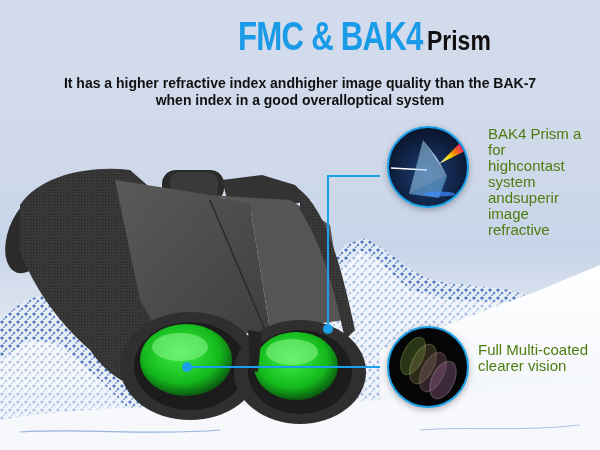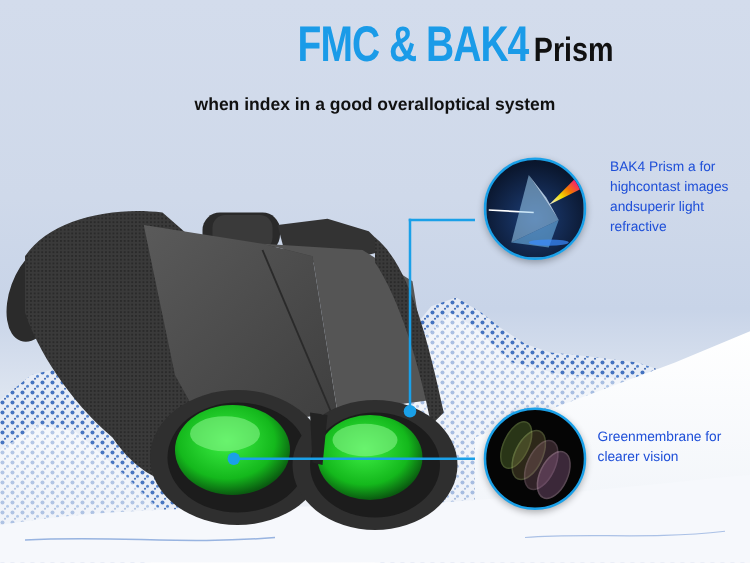--- a/index.html
+++ b/index.html
@@ -11,21 +11,21 @@
   .title { position: absolute; left: 0; width: 600px; top: 14px; text-align: center;
     font-family: "Liberation Sans", sans-serif; font-weight: bold; white-space: nowrap; padding-left: 44px; }
   .title .blue { color: #1a9be8; font-size: 40px; letter-spacing: -1px;
     transform: scaleX(0.78); display: inline-block; transform-origin: right bottom; }
   .title .black { color: #111; font-size: 27px; display: inline-block;
     transform: scaleX(0.85); transform-origin: left bottom; }
   .subtitle { position: absolute; left: 0; width: 600px; top: 75px; text-align: center;
     font-size: 14px; font-weight: bold; color: #111; line-height: 17px; }
   .callout-circle { position: absolute; width: 78px; height: 78px; border-radius: 50%;
     border: 2px solid #1aa0e8; overflow: hidden; box-shadow: 0 2px 6px rgba(0,0,0,0.3); }
-  .callout-text { position: absolute; font-size: 11px; color: #1d4ed8; line-height: 16px; }
+  .callout-text { position: absolute; font-size: 15px; color: #4d7c0f; line-height: 16px; }
   .line { position: absolute; background: #1aa0e8; }
   .dot { position: absolute; width: 10px; height: 10px; border-radius: 50%; background: #1aa0e8; }
 </style>
 </head>
 <body>
 
 <div class="bg"></div>
 
 <svg class="mountains" viewBox="0 0 600 450">
   <defs>
@@ -53,20 +53,21 @@
   <path d="M20 432 C90 428 150 436 220 430" stroke="#3a6fc6" stroke-width="1.2" fill="none" opacity="0.5"></path>
   <path d="M420 430 C470 426 520 432 580 425" stroke="#3a6fc6" stroke-width="1" fill="none" opacity="0.4"></path>
 </svg>
 
 <div class="title">
   <span class="blue">FMC &amp; BAK4</span>
   <span class="black">Prism</span>
 </div>
 
 <div class="subtitle">
+  <div>It has a higher refractive index andhigher image quality than the BAK-7</div>
   <div>when index in a good overalloptical system</div>
 </div>
 
 <svg style="position:absolute;left:0;top:0;" width="600" height="450" viewBox="0 0 600 450">
   <defs>
     <pattern id="knurl" width="3" height="3" patternUnits="userSpaceOnUse">
       <rect width="3" height="3" fill="#3a3a3a"></rect>
       <rect width="1.5" height="1.5" fill="#2a2a2a"></rect>
     </pattern>
     <radialGradient id="lens" cx="0.45" cy="0.4" r="0.6">
@@ -129,29 +130,29 @@
     <line x1="2" y1="40" x2="38" y2="42" stroke="#fff" stroke-width="1.4"></line>
     <polygon points="50,36 78,8 78,22" fill="url(#rb)" opacity="0.95"></polygon>
     <polygon points="34,12 20,66 58,48" fill="#9ed0f0" opacity="0.55"></polygon>
     <polygon points="34,12 58,48 48,30" fill="#cfe9fb" opacity="0.8"></polygon>
     <polygon points="20,66 58,48 50,70" fill="#6fb6e8" opacity="0.6"></polygon>
     <ellipse cx="50" cy="66" rx="16" ry="2.5" fill="#3a8cff" opacity="0.7"></ellipse>
   </svg>
 </div>
 <div class="callout-text" style="left:488px; top:126px;">
   <div>BAK4 Prism a for</div>
-  <div>highcontast images</div>
-  <div>andsuperir light</div>
+  <div>highcontast system</div>
+  <div>andsuperir image</div>
   <div>refractive</div>
 </div>
 
 <div class="callout-circle" style="left:387px; top:326px; background: #050505;">
   <svg width="78" height="78" viewBox="0 0 78 78">
     <ellipse cx="24" cy="28" rx="10" ry="20" fill="#6e8f3a" opacity="0.35" stroke="#b8e070" stroke-width="1.2" transform="rotate(25 24 28)"></ellipse>
     <ellipse cx="34" cy="36" rx="11" ry="21" fill="#8a7a4a" opacity="0.3" stroke="#d8e88a" stroke-width="1.2" transform="rotate(25 34 36)"></ellipse>
     <ellipse cx="44" cy="44" rx="11" ry="21" fill="#9a6a7a" opacity="0.3" stroke="#e0b0c8" stroke-width="1.2" transform="rotate(25 44 44)"></ellipse>
     <ellipse cx="54" cy="52" rx="11" ry="20" fill="#a06a9a" opacity="0.35" stroke="#f0c0e0" stroke-width="1.2" transform="rotate(25 54 52)"></ellipse>
   </svg>
 </div>
 <div class="callout-text" style="left:478px; top:342px;">
-  <div>Greenmembrane for</div>
+  <div>Full Multi-coated</div>
   <div>clearer vision</div>
 </div>
 
 </body></html>

